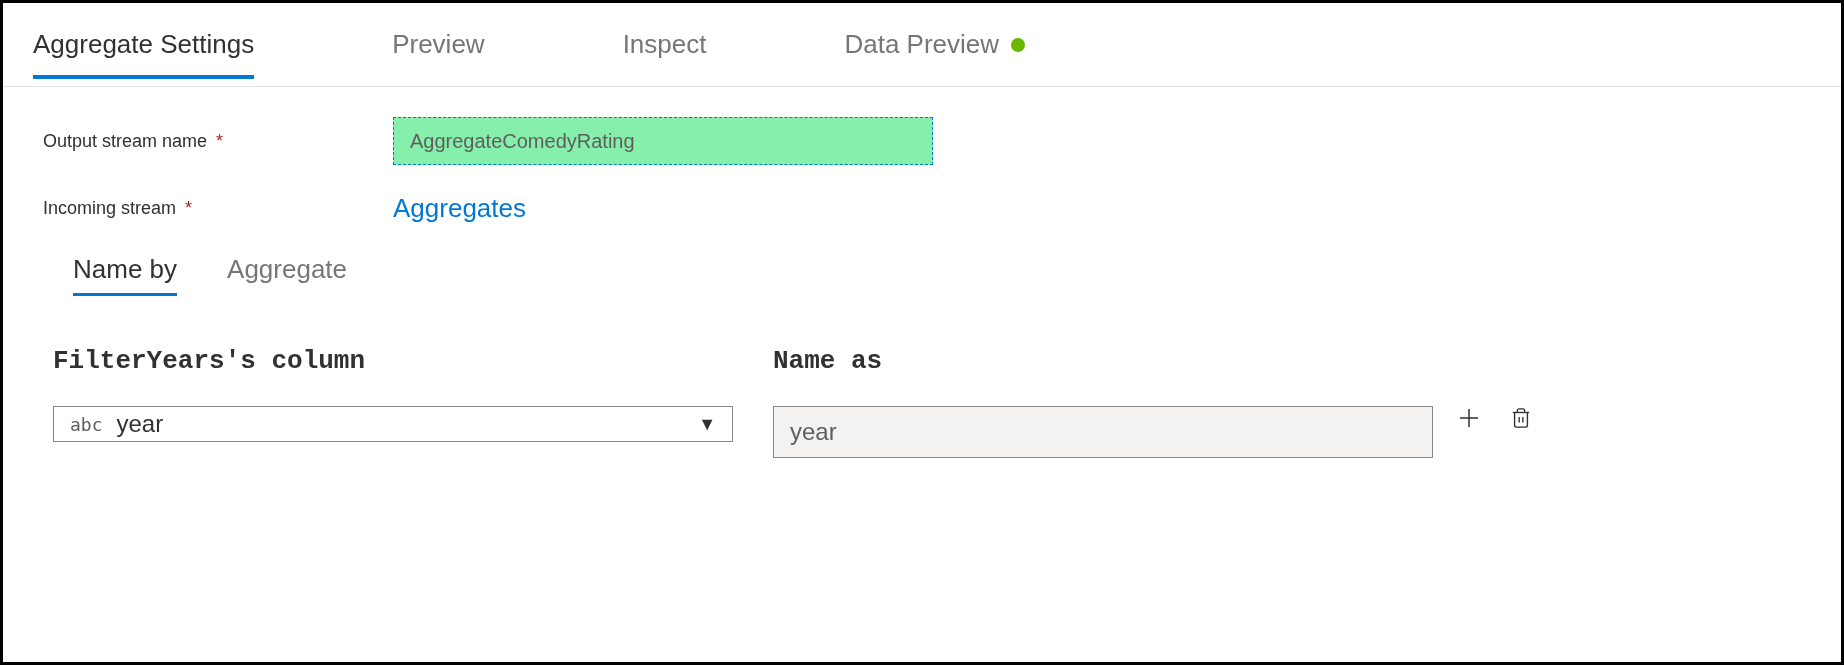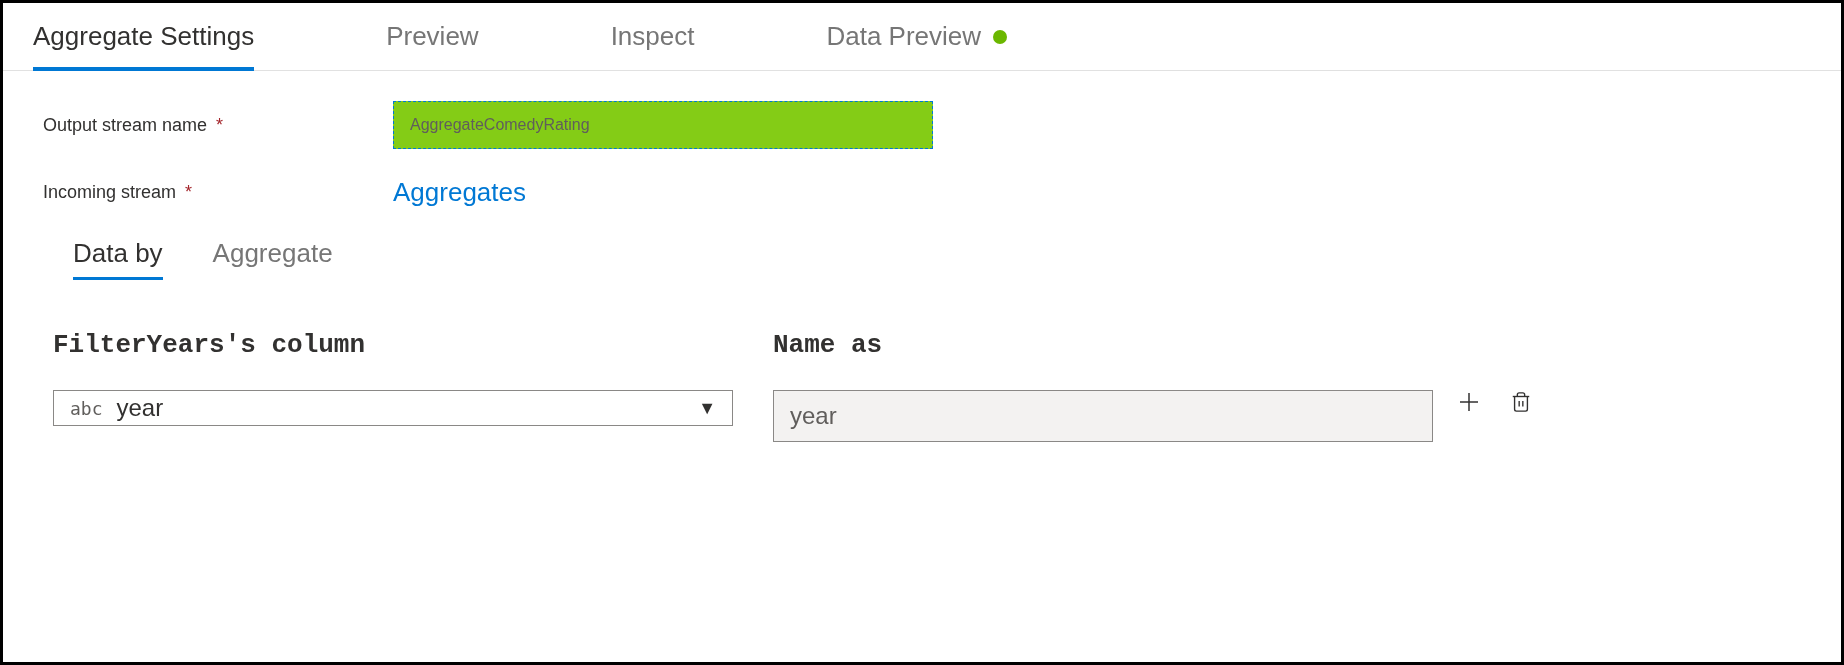--- a/index.html
+++ b/index.html
@@ -10,23 +10,23 @@
     body {
       font-family: "Segoe UI", -apple-system, BlinkMacSystemFont, sans-serif;
       background: #fff;
       width: 1844px;
       height: 665px;
       border: 3px solid #000;
       padding: 0;
     }
     .tabs {
       display: flex;
-      gap: 12px;
+      gap: 18px;
       border-bottom: 1px solid #e1e1e1;
-      padding: 0 30px;
+      padding: 8px 30px;
     }
     .tab {
       padding: 18px 40px 18px 0;
       margin-right: 80px;
       font-size: 26px;
       color: #767676;
       cursor: pointer;
       position: relative;
       display: flex;
       align-items: center;
@@ -67,23 +67,23 @@
     }
     .required {
       color: #a4262c;
       margin-left: 4px;
     }
     .text-input {
       width: 540px;
       height: 48px;
       border: 1px dashed #0078d4;
       padding: 0 16px;
-      font-size: 16px;
+      font-size: 20px;
       color: #605e5c;
-      background: #84cc16;
+      background: #86efac;
     }
     .link-value {
       font-size: 26px;
       color: #0078d4;
     }
     .doc-link {
       display: flex;
       align-items: center;
       gap: 16px;
       margin-left: 80px;
@@ -210,21 +210,21 @@
 
   <div class="form-row">
     <div class="form-label">
       <span>Incoming stream</span>
       <span class="required">*</span>
     </div>
     <a class="link-value">Aggregates</a>
   </div>
 
   <div class="sub-tabs">
-    <div class="sub-tab active">Data by</div>
+    <div class="sub-tab active">Name by</div>
     <div class="sub-tab">Aggregate</div>
   </div>
 
   <div class="row-wrap">
     <div class="columns-section">
       <div class="column-group">
         <div class="column-header">FilterYears's column</div>
         <div class="dropdown">
           <span class="type-badge">abc</span>
           <span class="dropdown-value">year</span>

